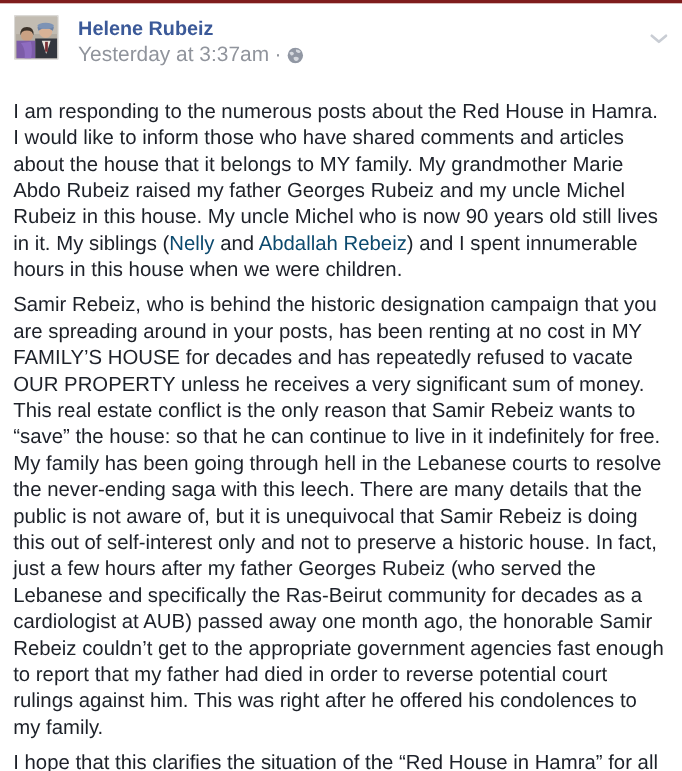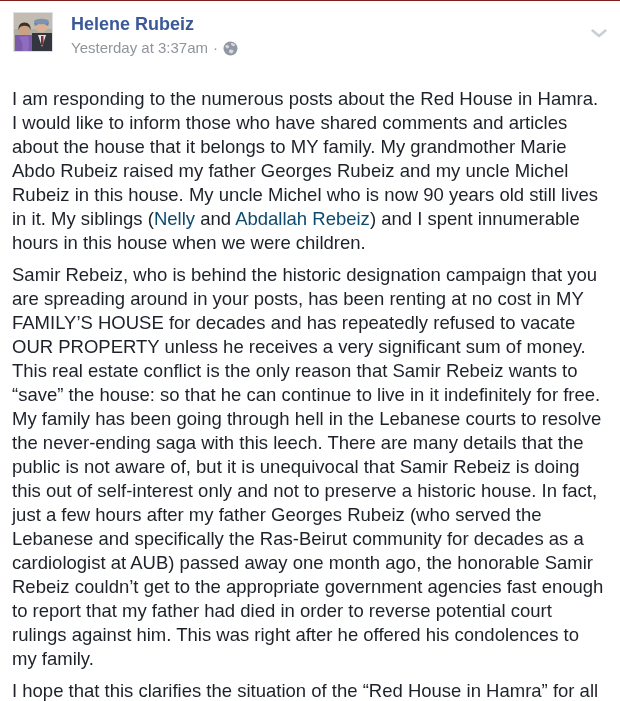--- a/index.html
+++ b/index.html
@@ -12,21 +12,21 @@
     height: 701px;
     overflow: hidden;
     font-family: "Liberation Sans", "DejaVu Sans", sans-serif;
     -webkit-font-smoothing: antialiased;
   }
   .post-card {
     box-sizing: border-box;
     width: 620px;
     height: 701px;
     background: #ffffff;
-    border-top: 1px solid #7f1d1d;
+    border-top: 3px solid #7f1d1d;
     padding: 11px 10px 0 12px;
     position: relative;
   }
   .post-header {
     display: flex;
     align-items: flex-start;
     position: relative;
   }
   .avatar {
     width: 40px;
@@ -49,21 +49,21 @@
     line-height: 22px;
     text-decoration: none;
     display: inline-block;
     cursor: pointer;
   }
   .meta-row {
     display: flex;
     align-items: center;
     margin-top: 4px;
     color: #90949c;
-    font-size: 15px;
+    font-size: 19px;
     line-height: 17px;
     justify-content: flex-end;
   }
   .meta-sep {
     margin: 0 5px;
     color: #90949c;
   }
   .globe-wrap {
     display: inline-flex;
     align-items: center;

